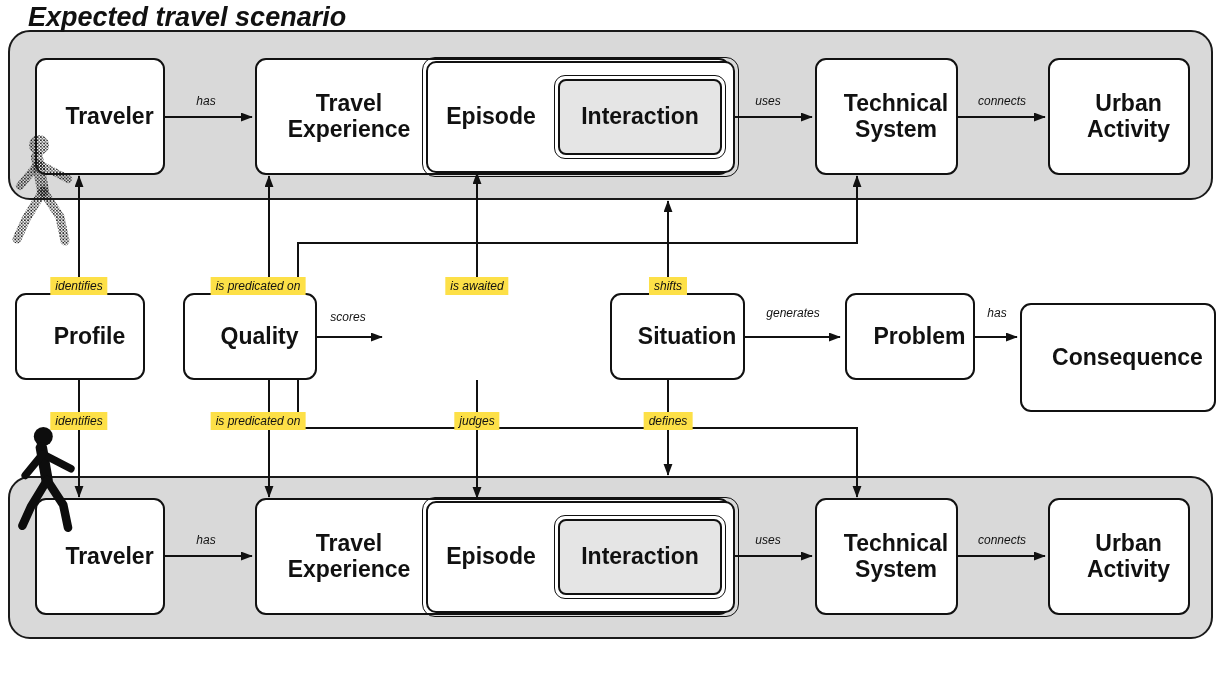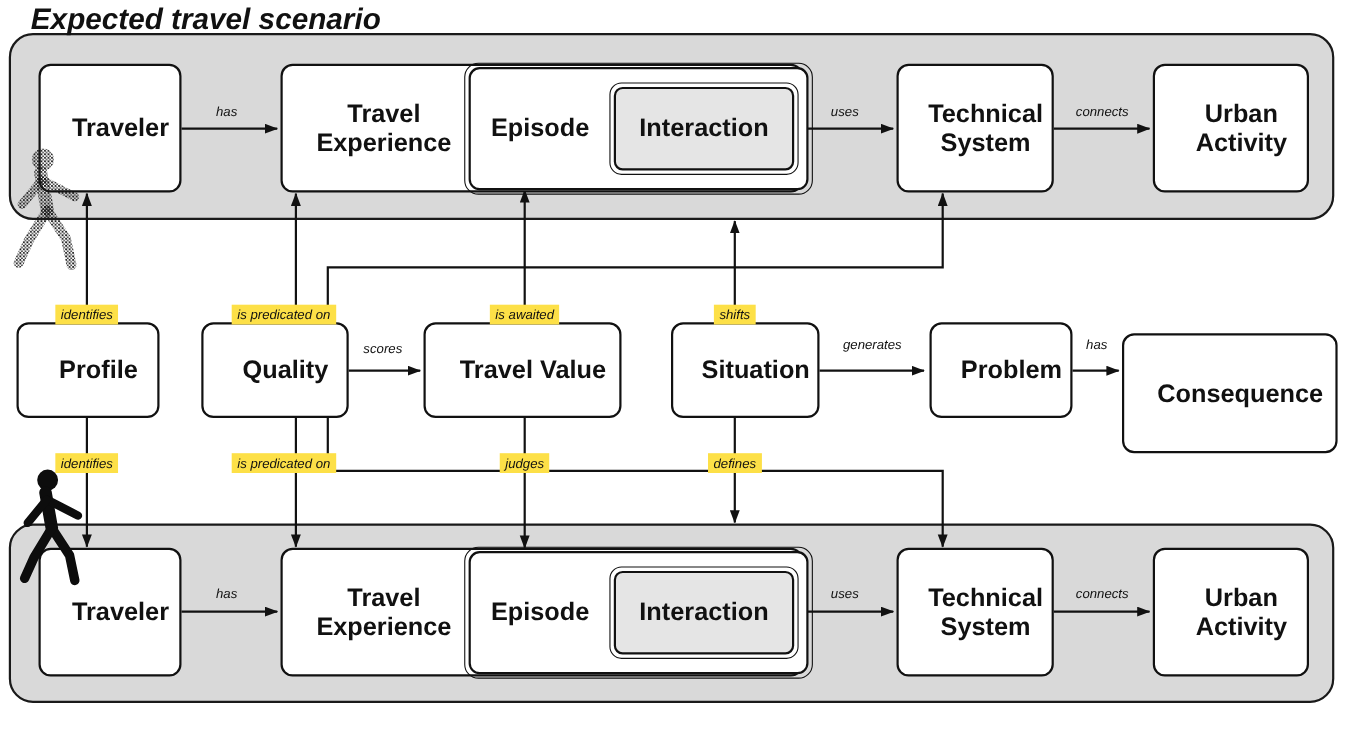--- a/index.html
+++ b/index.html
@@ -111,23 +111,20 @@
   </div>
   <div class="box" style="left:1048px;top:58px;width:142px;height:117px;">
     <span>Urban Activity</span>
   </div>
 
   <div class="box" style="left:15px;top:293px;width:130px;height:87px;">
     <span>Profile</span>
   </div>
   <div class="box" style="left:183px;top:293px;width:134px;height:87px;">
     <span>Quality</span>
-  </div>
-  <div class="box" style="left:385px;top:293px;width:180px;height:87px;">
-    <span>Travel Value</span>
   </div>
   <div class="box" style="left:610px;top:293px;width:135px;height:87px;">
     <span>Situation</span>
   </div>
   <div class="box" style="left:845px;top:293px;width:130px;height:87px;">
     <span>Problem</span>
   </div>
   <div class="box" style="left:1020px;top:303px;width:196px;height:109px;">
     <span>Consequence</span>
   </div>

